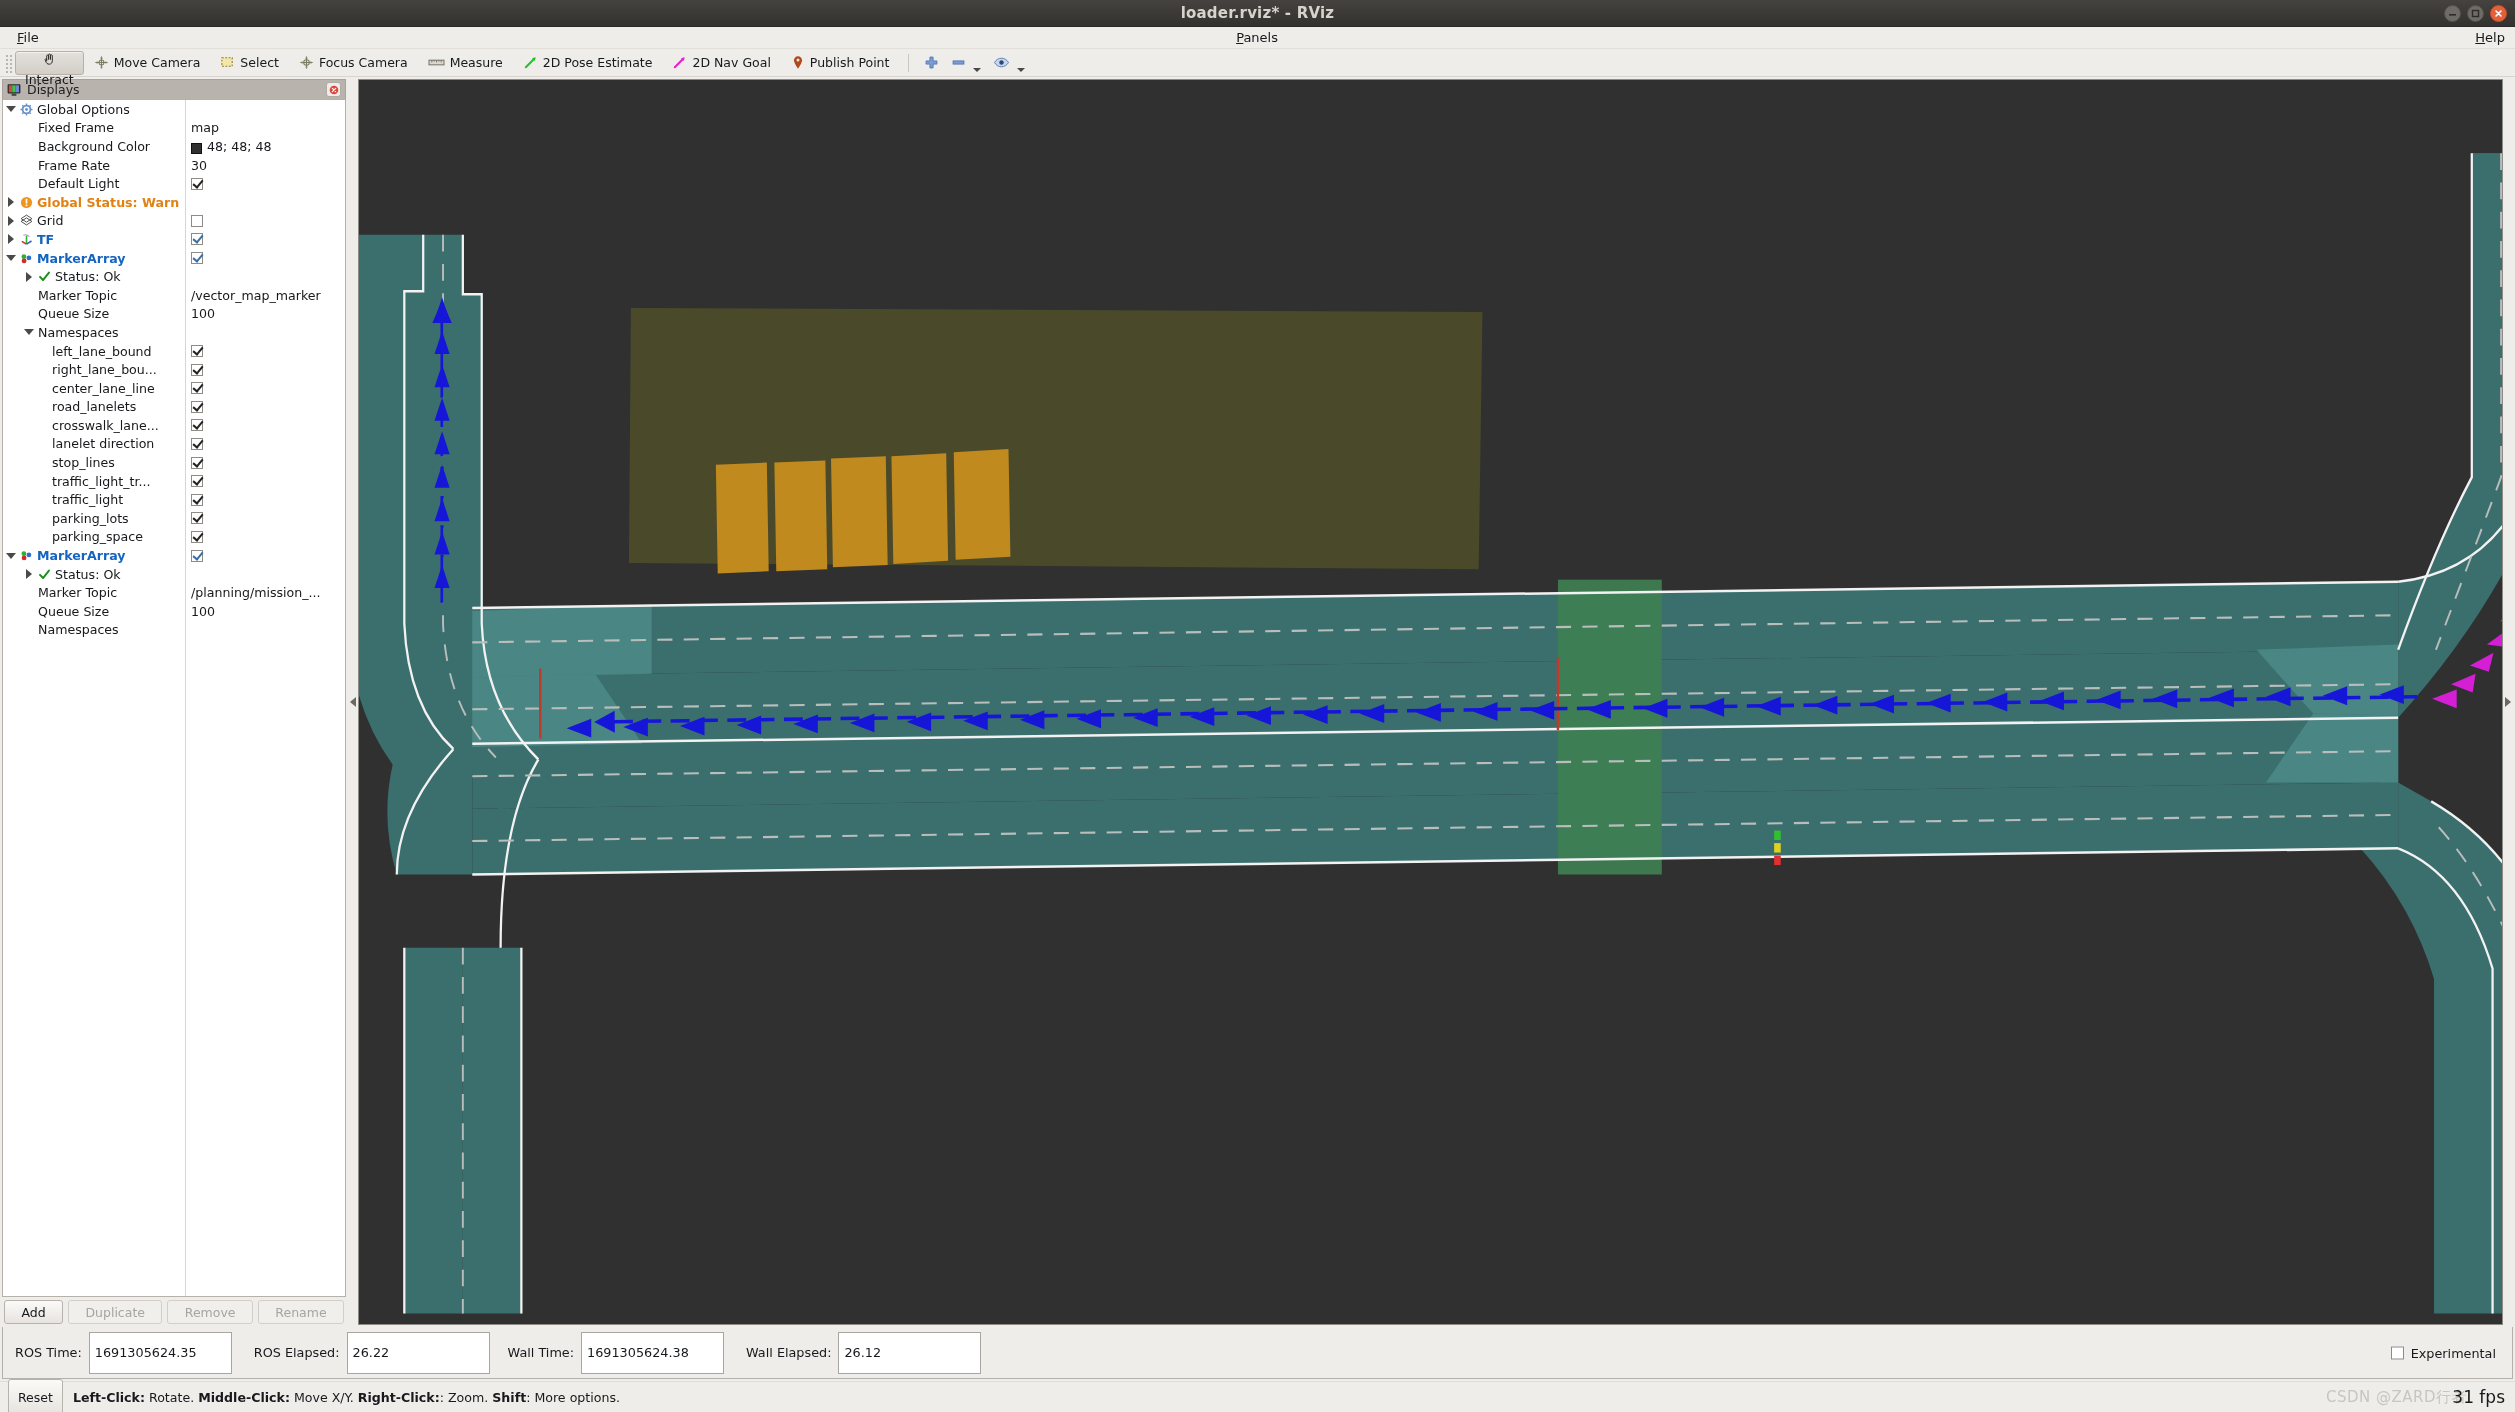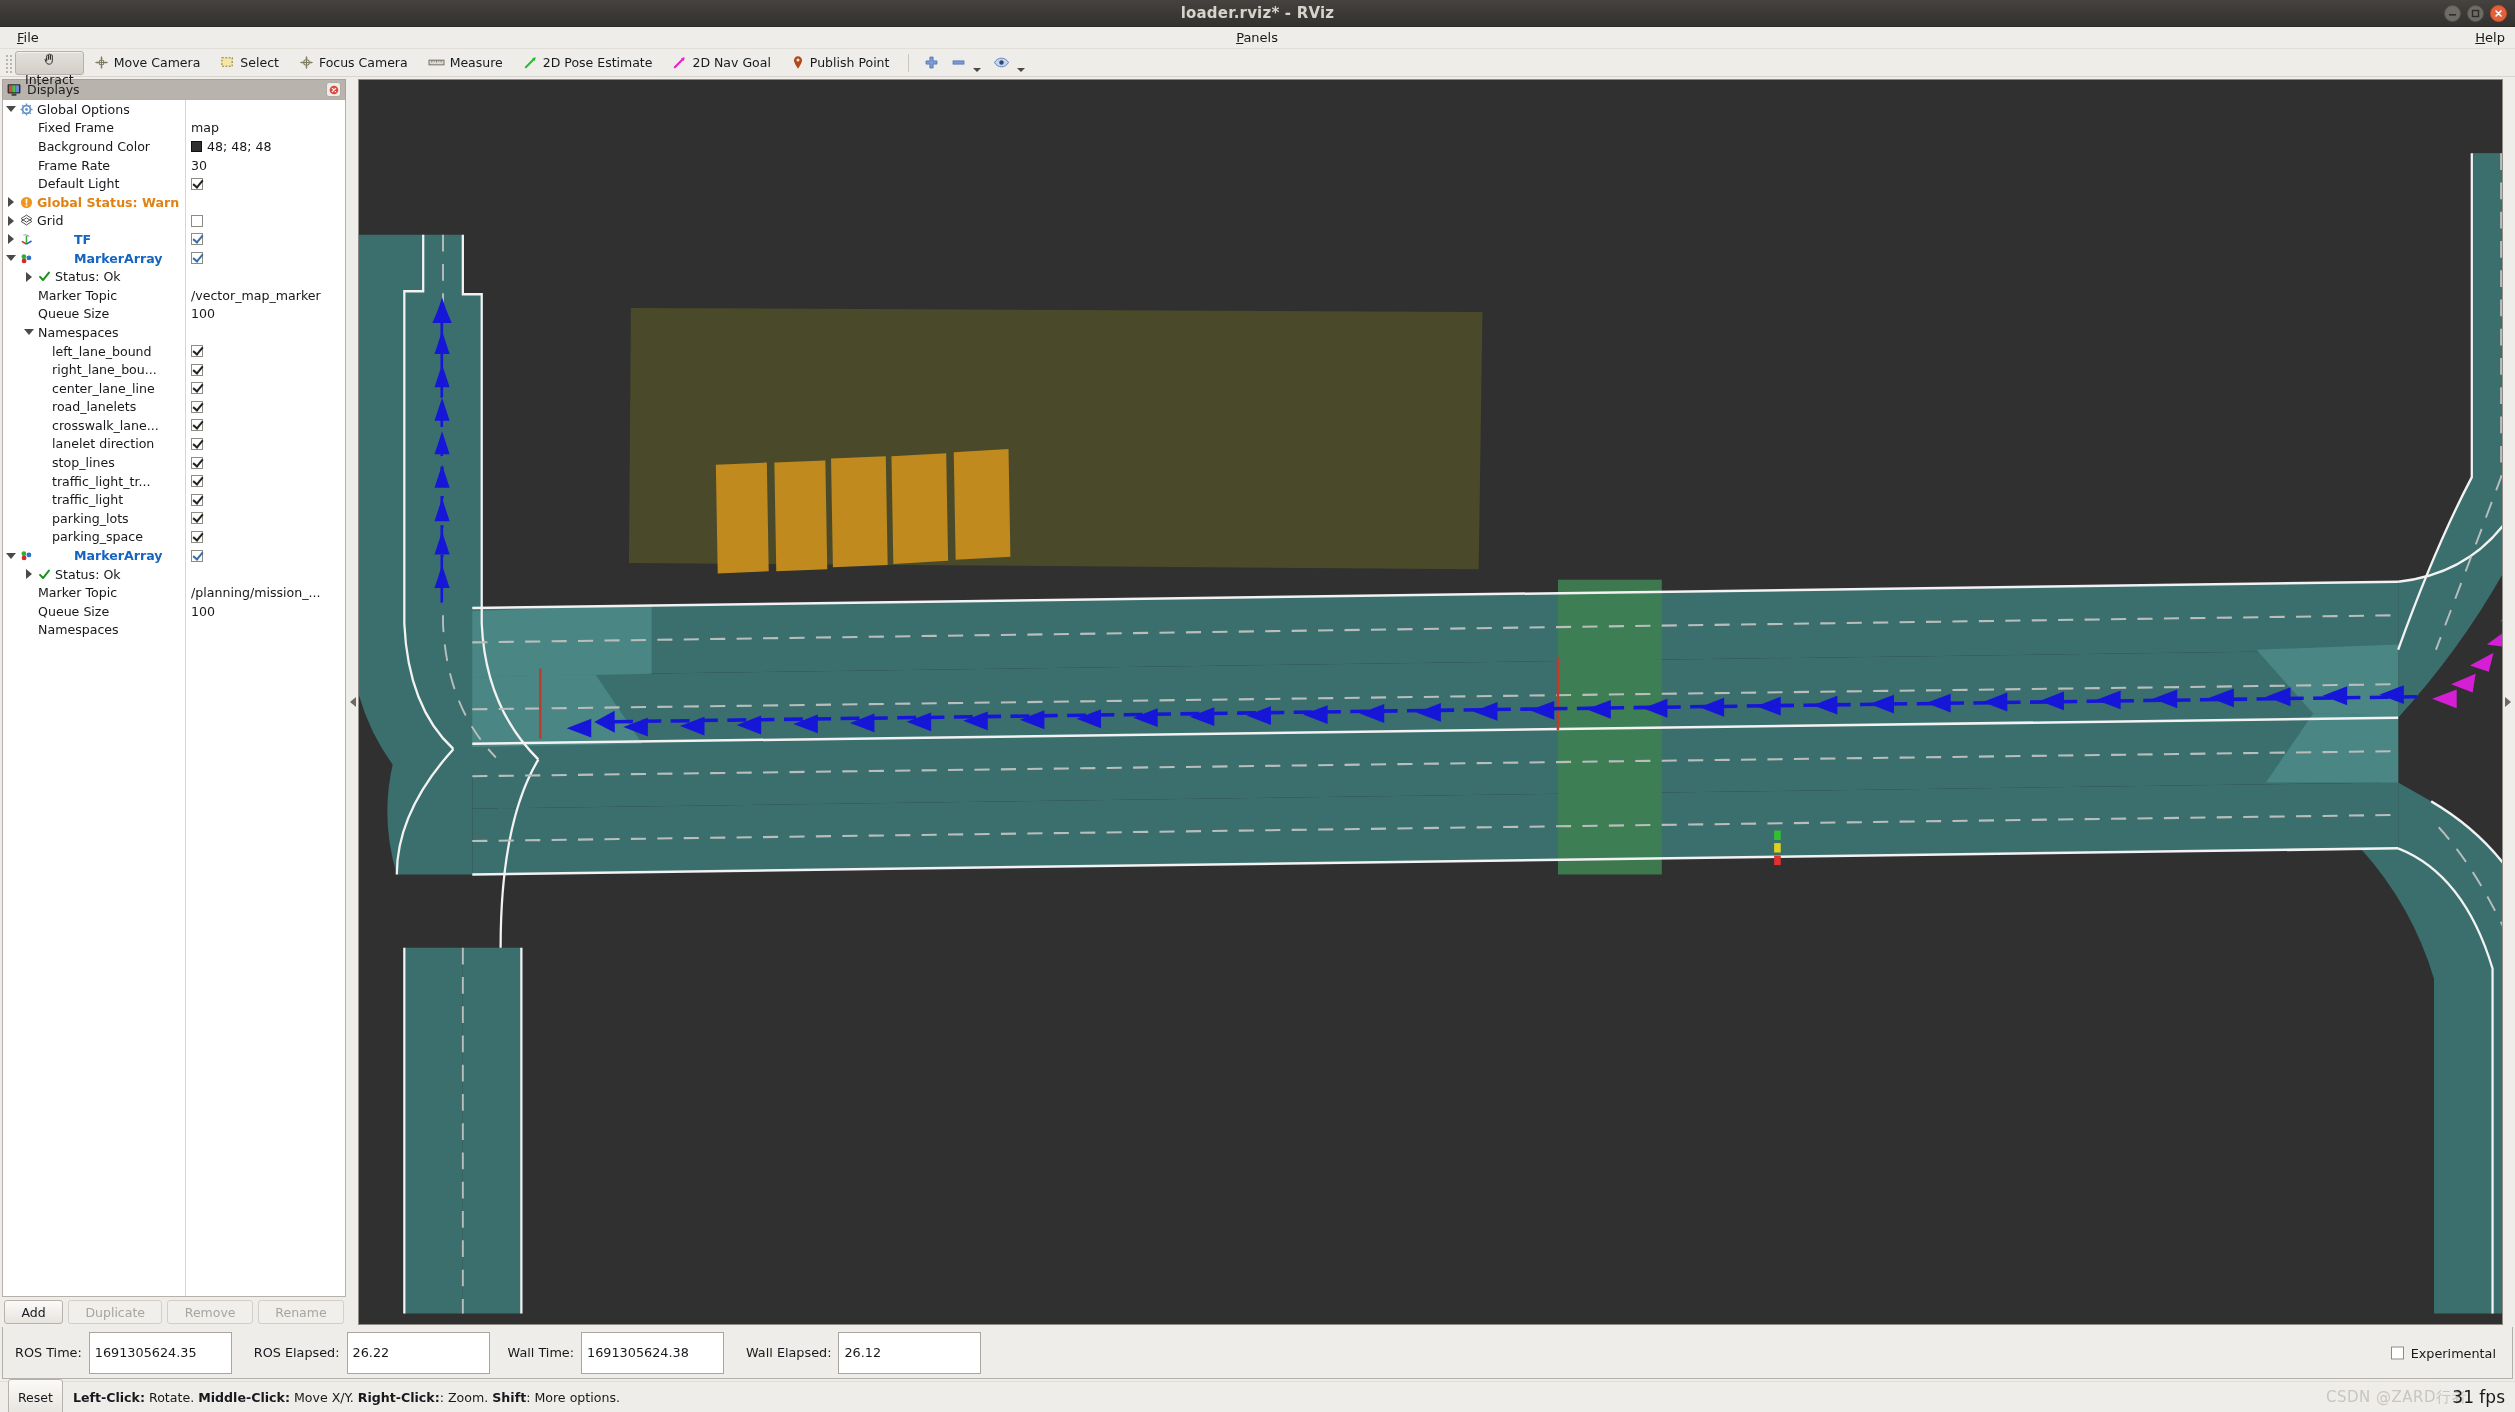--- a/index.html
+++ b/index.html
@@ -137,40 +137,40 @@
     height: 18.6px; position: relative;
   }
   .tlabel {
     display: flex; align-items: center; gap: 4px;
     width: 182px; flex: 0 0 182px;
     padding-right: 4px; white-space: nowrap; overflow: hidden;
   }
   .tval {
     flex: 1 1 auto; padding-left: 6px;
     white-space: nowrap; overflow: hidden;
-    display: flex; align-items: center; gap: 5px;
+    display: flex; align-items: flex-end; gap: 5px;
   }
   .indent0 { padding-left: 2px; }
   .indent1 { padding-left: 20px; }
   .indent2 { padding-left: 34px; }
   .tw {
     width: 11px; height: 11px; flex: 0 0 11px;
     display: inline-flex; align-items: center; justify-content: center;
   }
   .tw-open {
     width: 0; height: 0;
     border-left: 5px solid transparent; border-right: 5px solid transparent;
     border-top: 6px solid #4c4a47;
   }
   .tw-closed {
     width: 0; height: 0;
     border-top: 5px solid transparent; border-bottom: 5px solid transparent;
     border-left: 6px solid #4c4a47;
   }
-  .blue { color: #1565c0; font-weight: bold; margin-left: 37px; }
+  .blue { color: #1565c0; font-weight: bold; }
   .warn { color: #e08214; font-weight: bold; }
   .cb {
     width: 12px; height: 12px;
     border: 1px solid #8e8a84; background: #fff;
     display: inline-flex; align-items: center; justify-content: center;
     position: relative;
   }
   .cb.checked::after {
     content: "";
     position: absolute;

